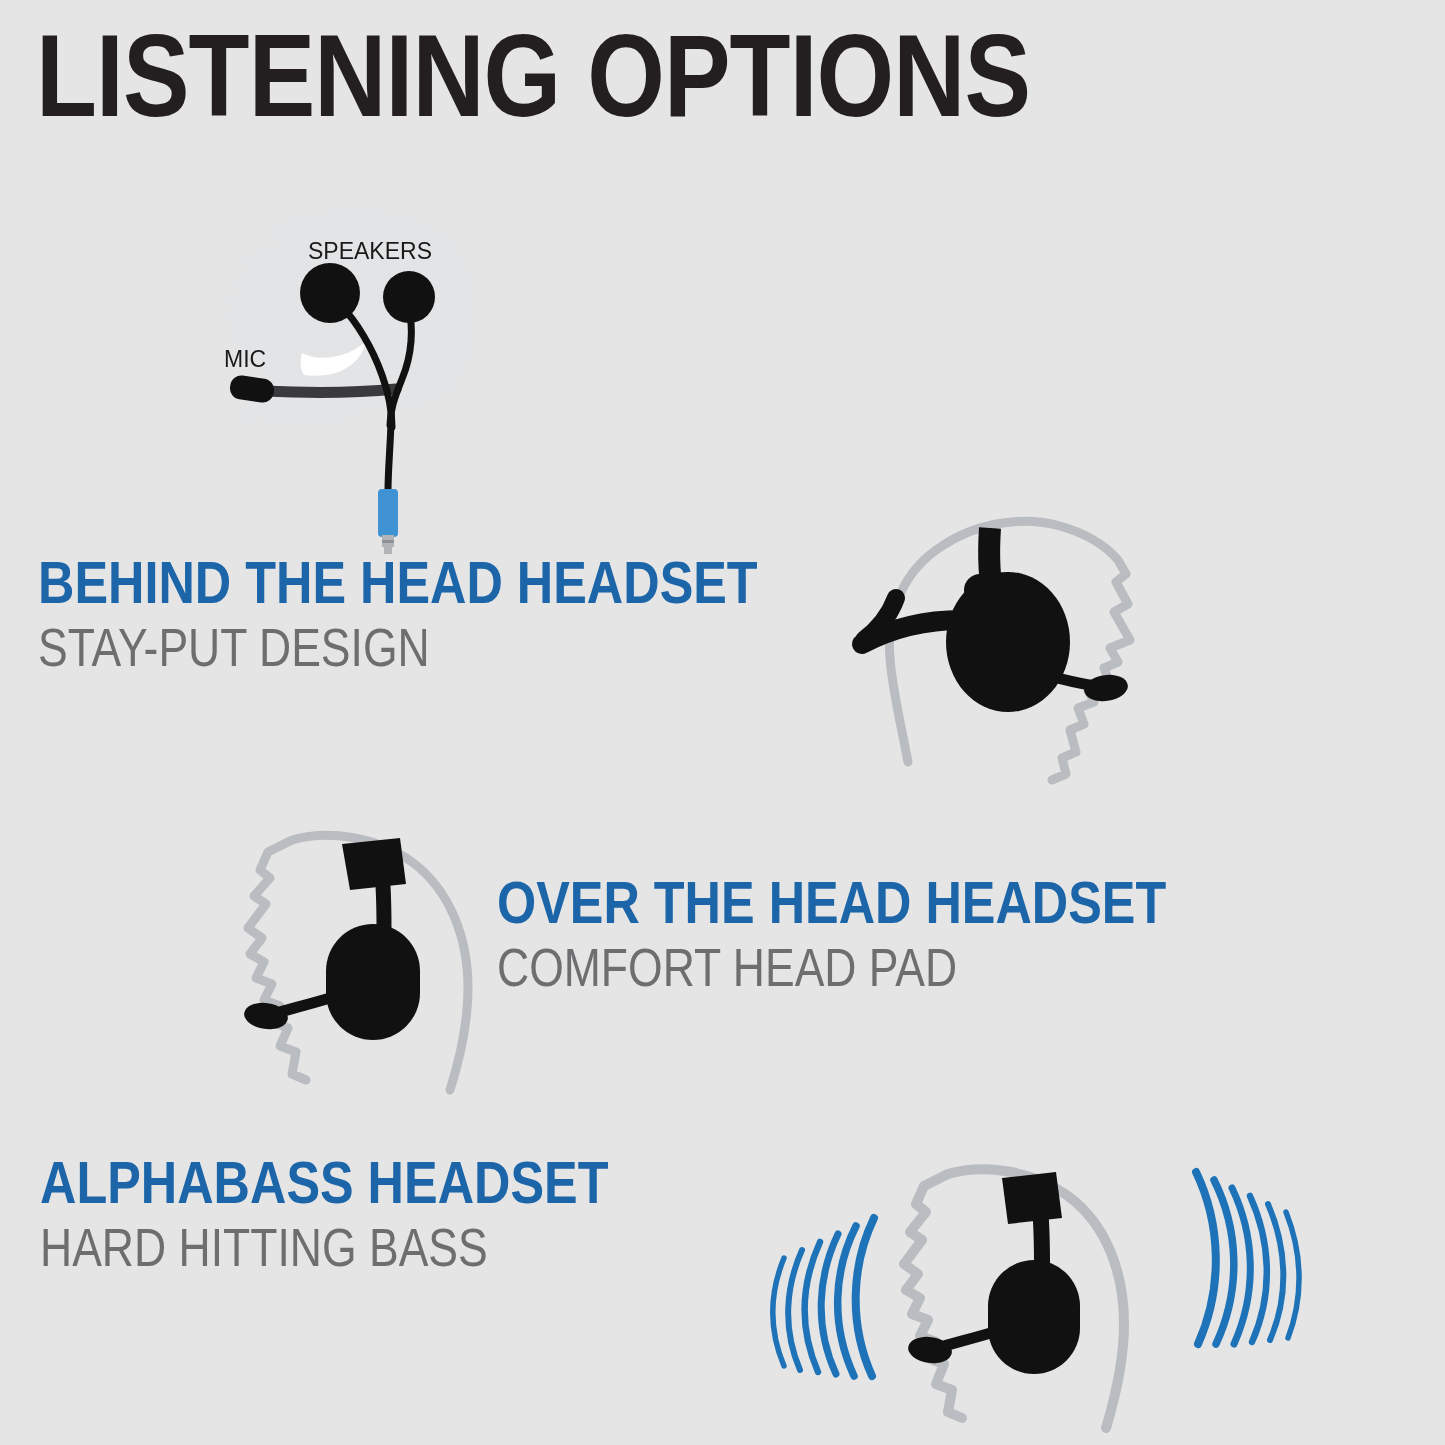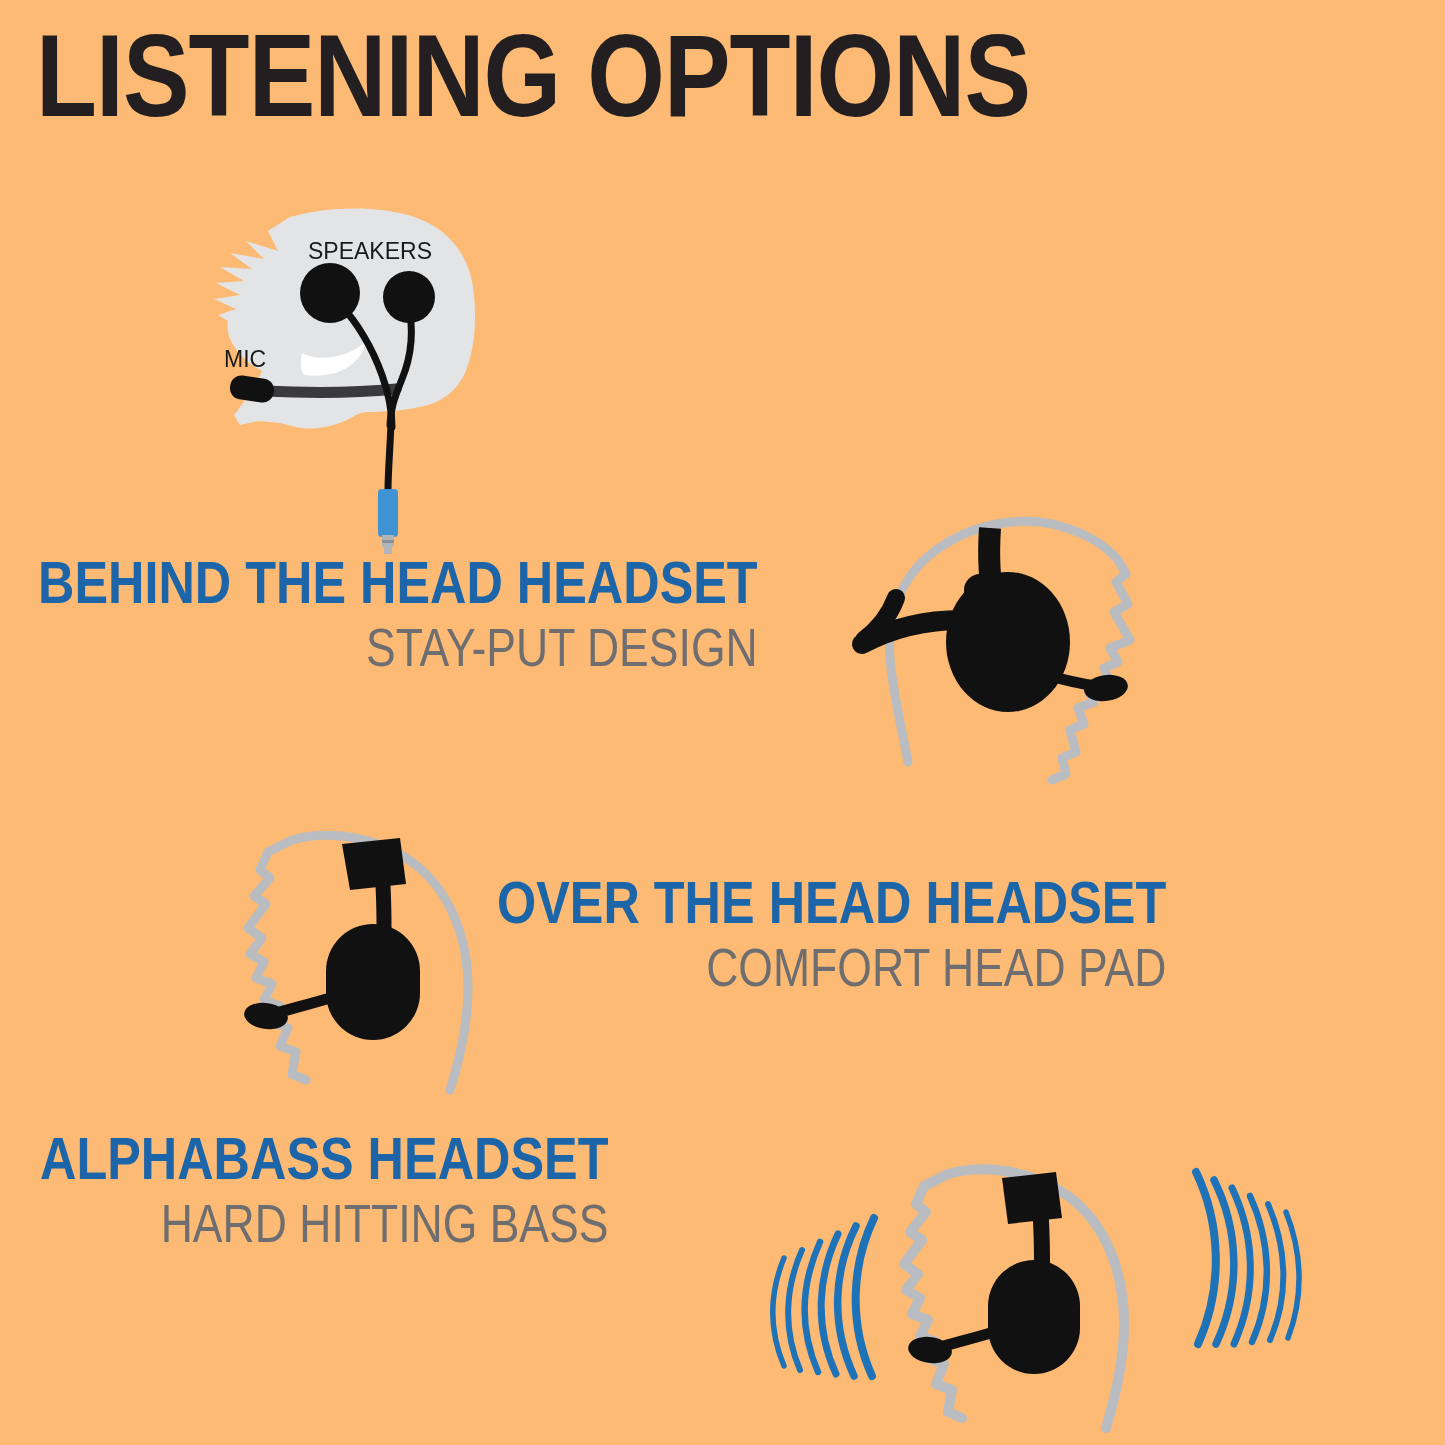--- a/index.html
+++ b/index.html
@@ -7,23 +7,22 @@
     padding: 0;
     background: #ffffff;
   }
   body {
     font-family: "Liberation Sans", sans-serif;
   }
   #page {
     position: relative;
     width: 1445px;
     height: 1445px;
-    background: #fdba74;
+    background: #e5e5e5;
     overflow: hidden;
-    text-align: right;
   }
 
   
   .page-title {
     position: absolute;
     left: 36px;
     top: 18px;
     font-family: "Liberation Sans", sans-serif;
     font-weight: bold;
     font-size: 116px;
@@ -59,21 +58,21 @@
     transform: scaleX(0.84);
     transform-origin: left top;
     white-space: nowrap;
     margin-top: 7px;
   }
 
   
   #block-helmet   { left: 487px; top: 238px; }
   #block-behind   { left: 38px;  top: 552px; }
   #block-over     { left: 497px; top: 872px; }
-  #block-alpha    { left: 40px;  top: 1128px; }
+  #block-alpha    { left: 40px;  top: 1152px; }
 
   
   .figure {
     position: absolute;
   }
   #fig-helmet { left: 196px; top: 199px;  width: 320px; height: 360px; }
   #fig-behind { left: 838px; top: 462px;  width: 350px; height: 330px; }
   #fig-over   { left: 214px; top: 778px;  width: 330px; height: 320px; }
   #fig-alpha  { left: 756px; top: 1076px; width: 560px; height: 360px; }
 

